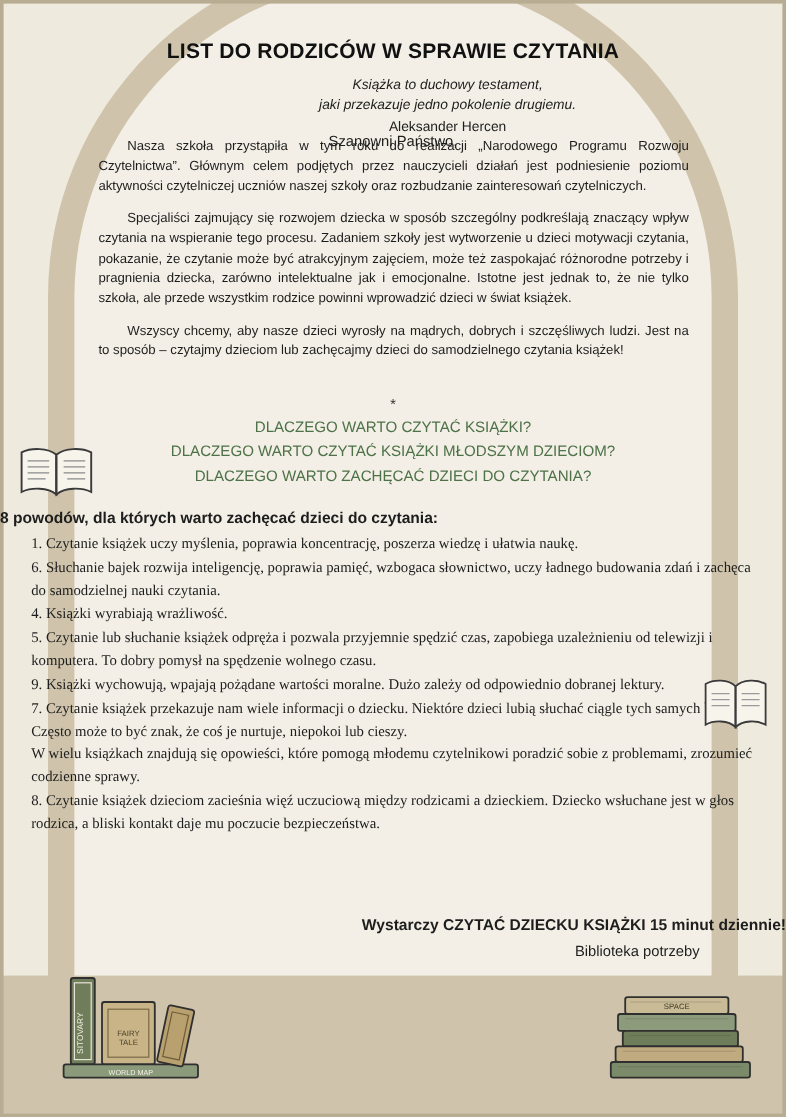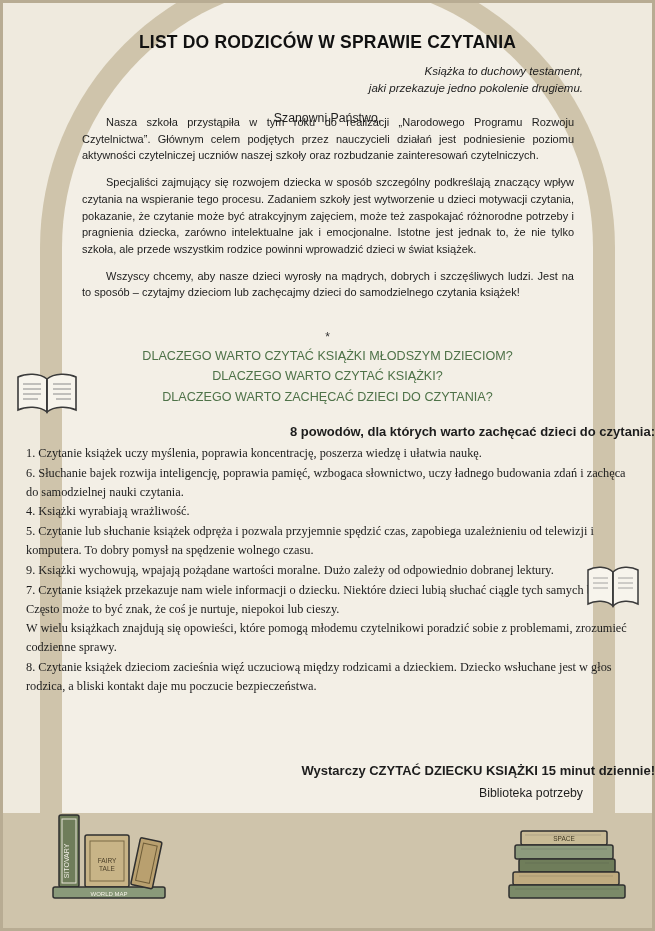--- a/index.html
+++ b/index.html
@@ -54,21 +54,21 @@
     left:0;top:32px;width:655px;
     text-align:center;
     font-size:17.5px;
     font-weight:bold;
     letter-spacing:.2px;
     color:#111;
   }
   .quote{
     position:absolute;
     right:72px;top:63px;width:420px;
-    text-align:right;
+    text-align:center;
     font-size:11.5px;
     font-style:italic;
     line-height:1.45;
     color:#1d1d1d;
   }
   .quote .author{
     display:block;
     font-style:normal;
     margin-top:2px;
     font-size:11.5px;
@@ -96,21 +96,21 @@
     position:absolute;
     left:0;top:346px;width:655px;
     text-align:center;
     color:#4e7248;
     font-size:12.6px;
     line-height:1.62;
   }
   .reasons-head{
     position:absolute;
     left:0;top:424px;width:655px;
-    text-align:right;
+    text-align:left;
     font-weight:bold;
     font-size:13px;
   }
   .reasons{
     position:absolute;
     left:26px;top:444px;width:605px;
     font-size:12.3px;
     line-height:1.53;
     text-align:left;
   }
@@ -153,35 +153,36 @@
   <div class="bg-bottom-band"></div>
   <div class="bg-outer-border"></div>
 
   <div class="content">
 
     <div class="title">LIST DO RODZICÓW W SPRAWIE CZYTANIA</div>
 
     <div class="quote">
       <span>Książka to duchowy testament,</span><br>
       <span>jaki przekazuje jedno pokolenie drugiemu.</span>
+      <span class="author">Aleksander Hercen</span>
     </div>
 
     <div class="salutation">Szanowni Państwo,</div>
 
     <div class="body-text">
       <p>Nasza szkoła przystąpiła w tym roku do realizacji „Narodowego Programu Rozwoju Czytelnictwa”. Głównym celem podjętych przez nauczycieli działań jest podniesienie poziomu aktywności czytelniczej uczniów naszej szkoły oraz rozbudzanie zainteresowań czytelniczych.</p>
       <p>Specjaliści zajmujący się rozwojem dziecka w sposób szczególny podkreślają znaczący wpływ czytania na wspieranie tego procesu. Zadaniem szkoły jest wytworzenie u dzieci motywacji czytania, pokazanie, że czytanie może być atrakcyjnym zajęciem, może też zaspokajać różnorodne potrzeby i pragnienia dziecka, zarówno intelektualne jak i emocjonalne. Istotne jest jednak to, że nie tylko szkoła, ale przede wszystkim rodzice powinni wprowadzić dzieci w świat książek.</p>
       <p>Wszyscy chcemy, aby nasze dzieci wyrosły na mądrych, dobrych i szczęśliwych ludzi. Jest na to sposób – czytajmy dzieciom lub zachęcajmy dzieci do samodzielnego czytania książek!</p>
     </div>
 
     <div class="star">*</div>
 
     <div class="green-block">
+      <div>DLACZEGO WARTO CZYTAĆ KSIĄŻKI?</div>
       <div>DLACZEGO WARTO CZYTAĆ KSIĄŻKI MŁODSZYM DZIECIOM?</div>
-      <div>DLACZEGO WARTO CZYTAĆ KSIĄŻKI?</div>
       <div>DLACZEGO WARTO ZACHĘCAĆ DZIECI DO CZYTANIA?</div>
     </div>
 
     <div class="reasons-head">8 powodów, dla których warto zachęcać dzieci do czytania:</div>
 
     <div class="reasons">
       <p>1. Czytanie książek uczy myślenia, poprawia koncentrację, poszerza wiedzę i ułatwia naukę.</p>
       <p>6. Słuchanie bajek rozwija inteligencję, poprawia pamięć, wzbogaca słownictwo, uczy ładnego budowania zdań i zachęca do samodzielnej nauki czytania.</p>
       <p>4. Książki wyrabiają wrażliwość.</p>
       <p>5. Czytanie lub słuchanie książek odpręża i pozwala przyjemnie spędzić czas, zapobiega uzależnieniu od telewizji i komputera. To dobry pomysł na spędzenie wolnego czasu.</p>

